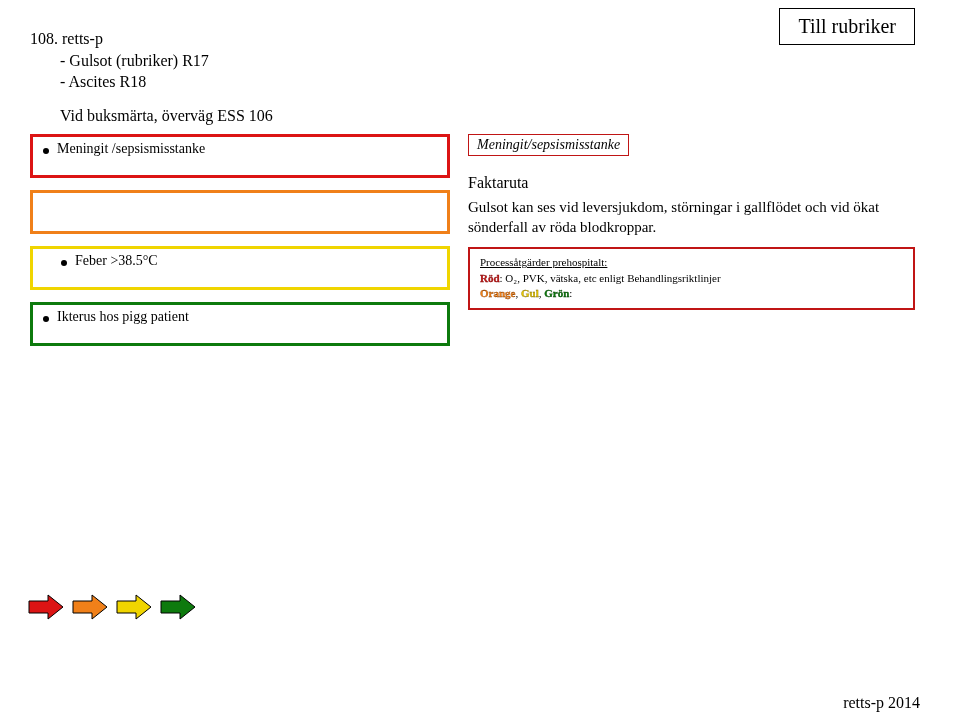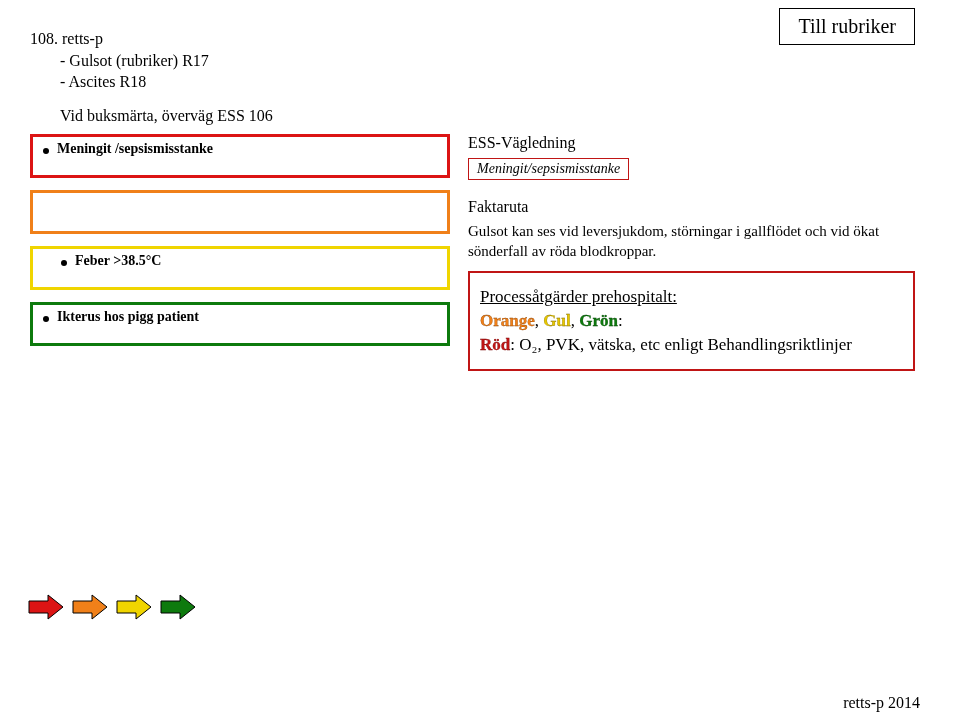--- a/index.html
+++ b/index.html
@@ -29,37 +29,36 @@
   .right-col { flex: 1; padding-right: 15px; }
 
   .triage-box {
     border-width: 3px;
     border-style: solid;
     min-height: 44px;
     padding: 4px 10px;
     font-size: 14px;
     margin-bottom: 12px;
     background: #fff;
-    font-weight: bold;
   }
   .triage-box.red    { border-color: #dc1414; }
   .triage-box.orange { border-color: #f08019; }
   .triage-box.yellow { border-color: #f0d500; padding-left: 28px; }
   .triage-box.green  { border-color: #0d7a0d; }
 
   .triage-box .bullet { display: flex; align-items: flex-start; }
   .triage-box .bullet .dot { width: 6px; height: 6px; background:#000; border-radius:50%; margin-top:7px; margin-right:8px; flex-shrink:0; }
 
   .ess-heading { font-size: 16px; margin-bottom: 6px; }
   .ess-link { border: 1.5px solid #c01515; padding: 2px 8px; display:inline-block; font-size: 14px; color:#000;font-style:italic; }
 
   .section-title { font-size: 16px; margin-top: 18px; margin-bottom: 6px; }
   .info-text { font-size: 15px; line-height: 1.3; margin-bottom: 10px; }
 
-  .proc-box { border: 2.5px solid #c01515; padding: 12px 10px; font-size: 17px; line-height:1.4; }
+  .proc-box { border: 2.5px solid #c01515; padding: 6px 10px; font-size: 11px; line-height:1.4; }
   .proc-box .proc-heading { text-decoration: underline; }
   .c-red { color:#c01515; font-weight: bold; -webkit-text-stroke: 0.3px #7a0a0a; }
   .c-orange { color:#f08019; font-weight:bold; -webkit-text-stroke: 0.3px #8a4000; }
   .c-yellow { color:#e8c800; font-weight:bold; -webkit-text-stroke: 0.3px #7a6600; }
   .c-green  { color:#0d7a0d; font-weight:bold; -webkit-text-stroke: 0.3px #054005; }
 
   .flow-arrows {
     position: absolute;
     left: 28px;
     bottom: 90px;
@@ -110,33 +109,32 @@
       </div>
       <div class="triage-box green">
         <div class="bullet">
             <span class="dot"></span>
           <span>Ikterus hos pigg patient</span>
         </div>
       </div>
     </div>
 
     <div class="right-col">
-      <div class="ess-heading">ESS-Vägledning</div>
       <div class="ess-link">Meningit/sepsismisstanke</div>
 
       <div class="section-title">Faktaruta</div>
       <div class="info-text">Gulsot kan ses vid leversjukdom, störningar i gallflödet och vid ökat sönderfall av röda blodkroppar.</div>
 
       <div class="proc-box">
         <div class="proc-heading">Processåtgärder prehospitalt:</div>
         <div>
-          <span class="c-orange">Orange</span><span>, </span><span class="c-yellow">Gul</span><span>, </span><span class="c-green">Grön</span><span>:</span>
+          <span class="c-red">Röd</span><span>: O₂, PVK, vätska, etc enligt Behandlingsriktlinjer</span>
         </div>
         <div>
-          <span class="c-red">Röd</span><span>: O₂, PVK, vätska, etc enligt Behandlingsriktlinjer</span>
+          <span class="c-orange">Orange</span><span>, </span><span class="c-yellow">Gul</span><span>, </span><span class="c-green">Grön</span><span>:</span>
         </div>
       </div>
     </div>
 
   </div>
 
   <div class="flow-arrows">
     <span class="arrow-wrap">
       <svg width="36" height="26">
           <polygon points="1,7 20,7 20,1 35,13 20,25 20,19 1,19" fill="#dc1414" stroke="#000" stroke-width="1"></polygon>

